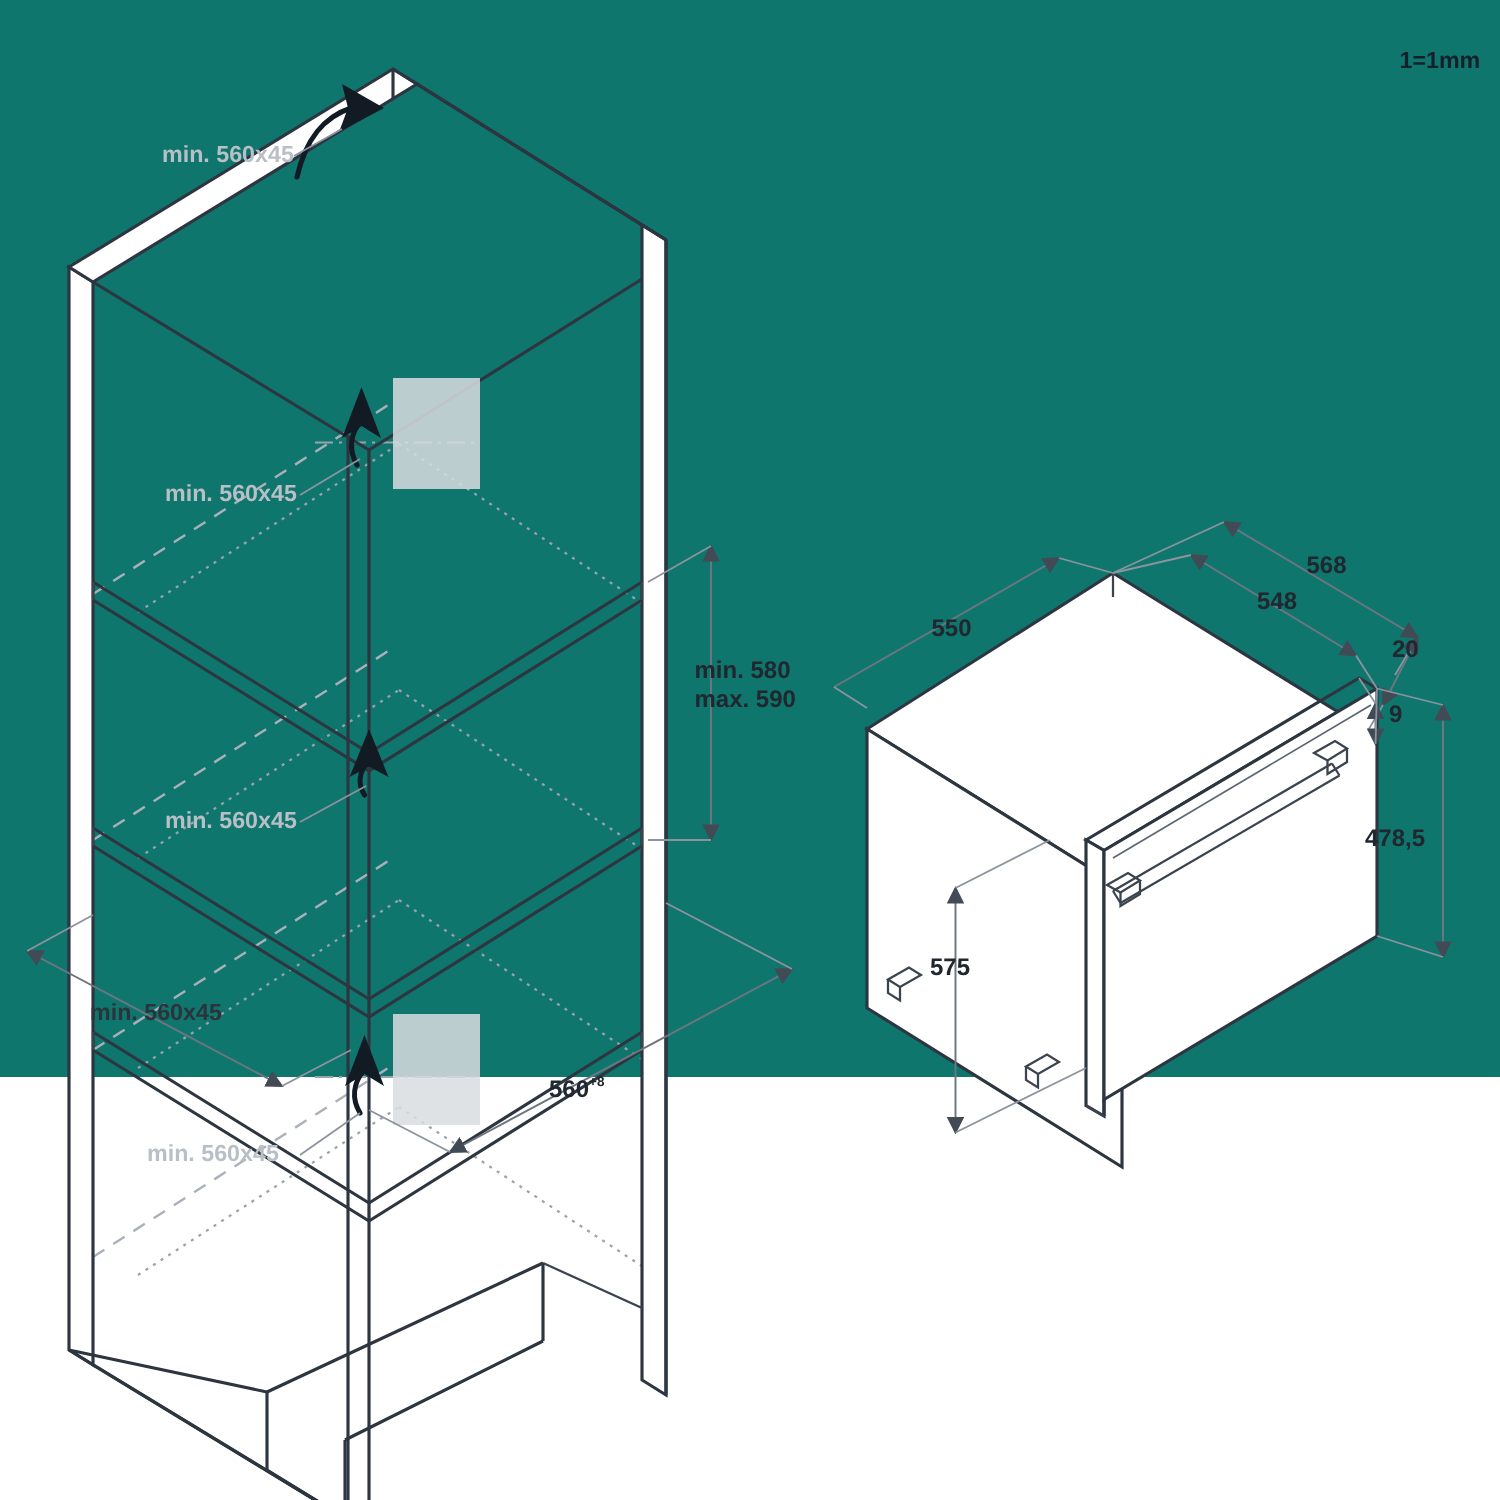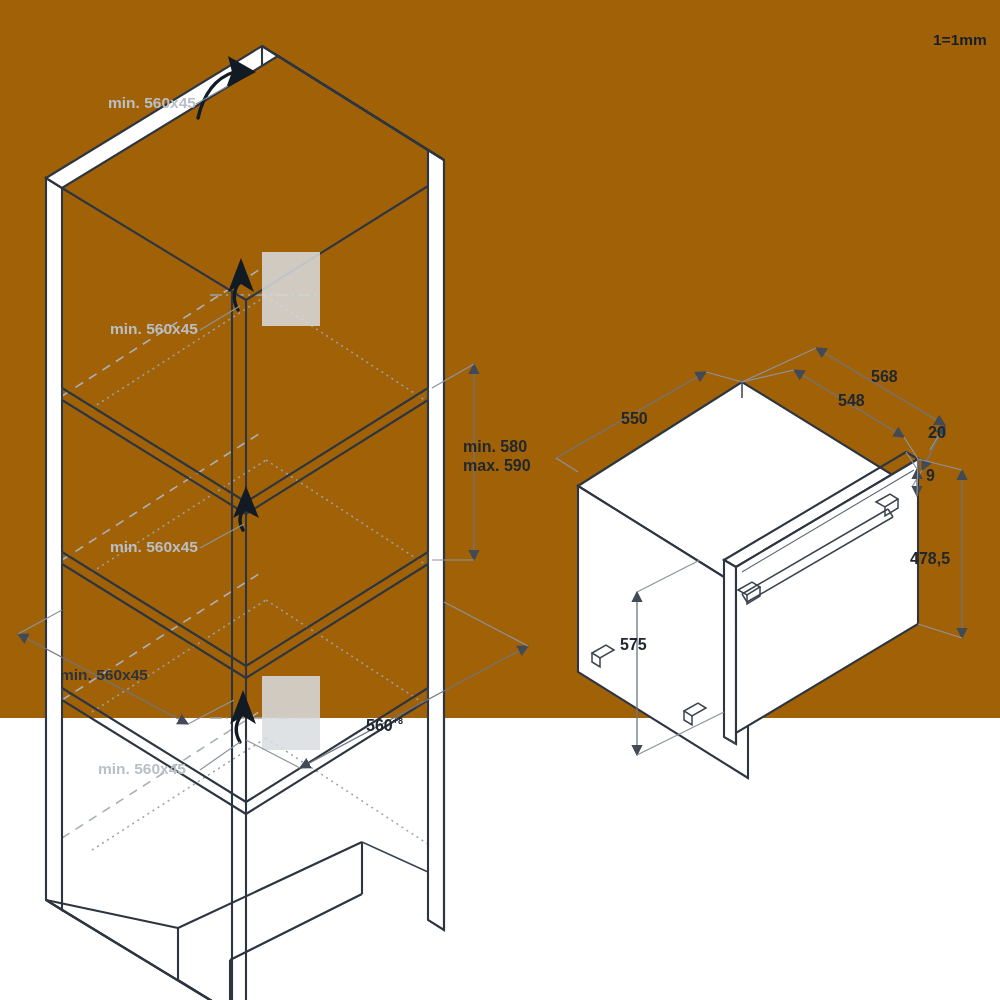--- a/index.html
+++ b/index.html
@@ -1,18 +1,18 @@
 <!DOCTYPE html>
 <html><head>
 <meta charset="utf-8">
 <style>
   html,body{margin:0;padding:0;background:#ffffff;}
   body{width:1000px;height:1000px;overflow:hidden;
        font-family:"Liberation Sans","DejaVu Sans",sans-serif;}
-  #stage{position:relative;width:1000px;height:718px;background:#a16207;}
+  #stage{position:relative;width:1000px;height:718px;background:#0f766e;}
   svg{display:block;}
   .ln{fill:none;stroke:#2d3540;stroke-width:2.1;stroke-linejoin:miter;stroke-linecap:butt;}
   .ln-thin{fill:none;stroke:#3a434e;stroke-width:1.5;}
   .ln-hair{fill:none;stroke:#5c6672;stroke-width:1.1;}
   .dash{fill:none;stroke:#aab1ba;stroke-width:1.6;stroke-dasharray:9 7;}
   .dot{fill:none;stroke:#9aa2ac;stroke-width:1.5;stroke-dasharray:2 4;}
   .dashdot{fill:none;stroke:#9aa2ac;stroke-width:1.3;stroke-dasharray:12 4 2 4;}
   .dim{fill:none;stroke:#6d7680;stroke-width:1.3;}
   .dimlead{fill:none;stroke:#8b949e;stroke-width:1.2;}
   .panel{fill:#d9dde1;opacity:.85;stroke:none;}

